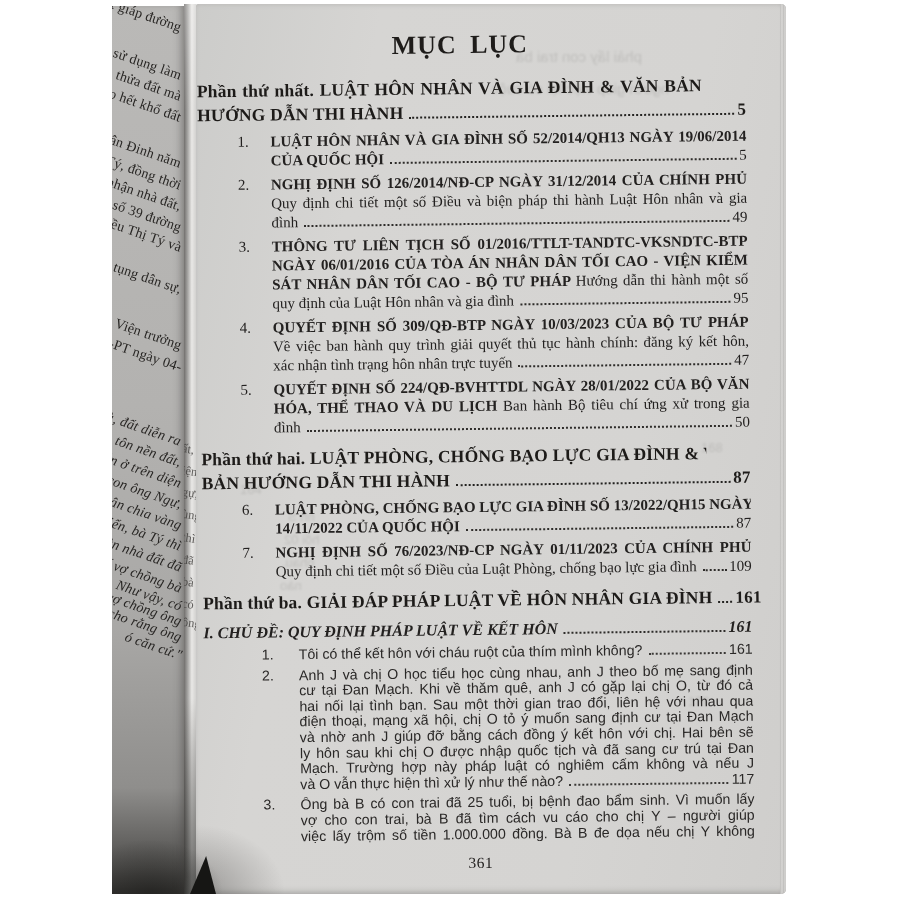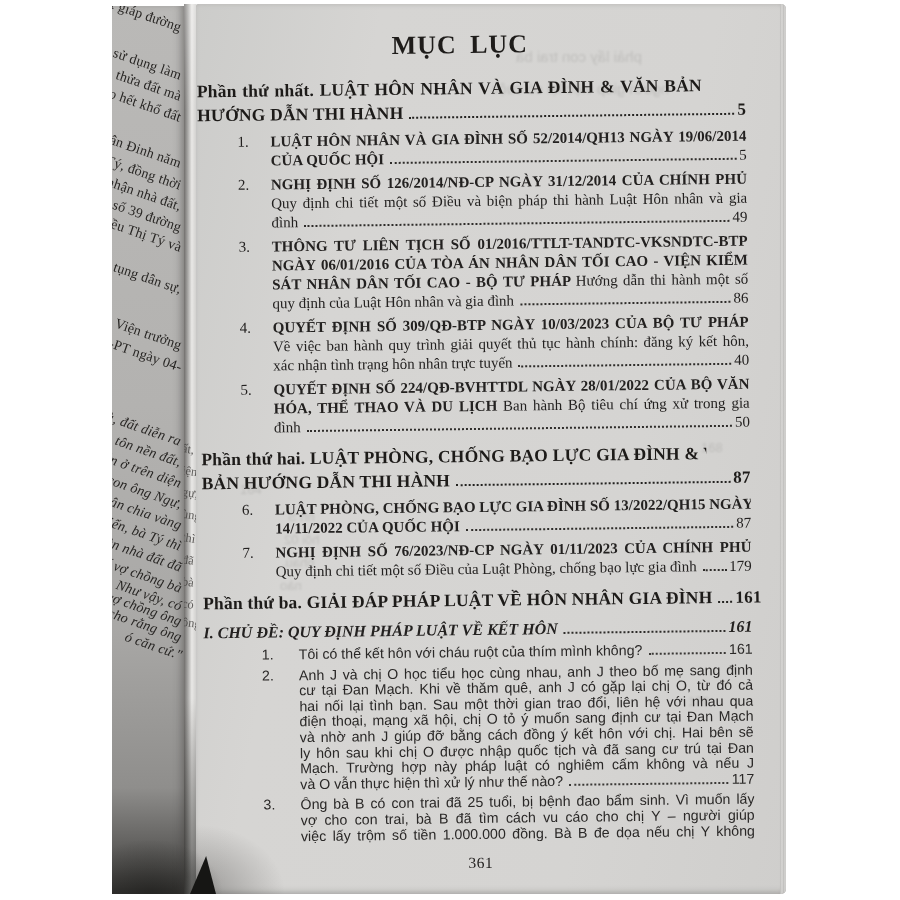--- a/index.html
+++ b/index.html
@@ -149,31 +149,31 @@
             </div>
           </div>
           <div class="entry e-doc">
             <span class="num">3.</span>
             <div class="ln"><span class="b" style="font-weight: bold;">THÔNG TƯ LIÊN TỊCH SỐ 01/2016/TTLT-TANDTC-VKSNDTC-BTP</span></div>
             <div class="ln"><span class="b" style="font-weight: bold;">NGÀY 06/01/2016 CỦA TÒA ÁN NHÂN DÂN TỐI CAO - VIỆN KIỂM</span></div>
             <div class="ln"><span class="b" style="font-weight: bold;">SÁT NHÂN DÂN TỐI CAO - BỘ TƯ PHÁP </span><span>Hướng dẫn thi hành một số</span></div>
             <div class="lastln">
               <span class="lt"><span>quy định của Luật Hôn nhân và gia đình</span></span>
               <span class="lead"></span>
-              <span class="pg">86</span>
+              <span class="pg">95</span>
             </div>
           </div>
           <div class="entry e-doc">
             <span class="num">4.</span>
             <div class="ln"><span class="b" style="font-weight: bold;">QUYẾT ĐỊNH SỐ 309/QĐ-BTP NGÀY 10/03/2023 CỦA BỘ TƯ PHÁP</span></div>
             <div class="ln"><span>Về việc ban hành quy trình giải quyết thủ tục hành chính: đăng ký kết hôn,</span></div>
             <div class="lastln">
               <span class="lt"><span>xác nhận tình trạng hôn nhân trực tuyến</span></span>
               <span class="lead"></span>
-              <span class="pg">40</span>
+              <span class="pg">47</span>
             </div>
           </div>
           <div class="entry e-doc">
             <span class="num">5.</span>
             <div class="ln"><span class="b" style="font-weight: bold;">QUYẾT ĐỊNH SỐ 224/QĐ-BVHTTDL NGÀY 28/01/2022 CỦA BỘ VĂN</span></div>
             <div class="ln"><span class="b" style="font-weight: bold;">HÓA, THỂ THAO VÀ DU LỊCH </span><span>Ban hành Bộ tiêu chí ứng xử trong gia</span></div>
             <div class="lastln">
               <span class="lt"><span>đình</span></span>
               <span class="lead"></span>
               <span class="pg">50</span>
@@ -195,21 +195,21 @@
               <span class="lead"></span>
               <span class="pg">87</span>
             </div>
           </div>
           <div class="entry e-doc">
             <span class="num">7.</span>
             <div class="ln"><span class="b" style="font-weight: bold;">NGHỊ ĐỊNH SỐ 76/2023/NĐ-CP NGÀY 01/11/2023 CỦA CHÍNH PHỦ</span></div>
             <div class="lastln">
               <span class="lt"><span>Quy định chi tiết một số Điều của Luật Phòng, chống bạo lực gia đình</span></span>
               <span class="lead"></span>
-              <span class="pg">179</span>
+              <span class="pg">109</span>
             </div>
           </div>
           <div class="entry e-part">
             <div class="lastln">
               <span class="lt"><span class="b" style="font-weight: bold;">Phần thứ ba. GIẢI ĐÁP PHÁP LUẬT VỀ HÔN NHÂN GIA ĐÌNH</span></span>
               <span class="lead"></span>
               <span class="pg">161</span>
             </div>
           </div>
           <div class="entry e-topic">

